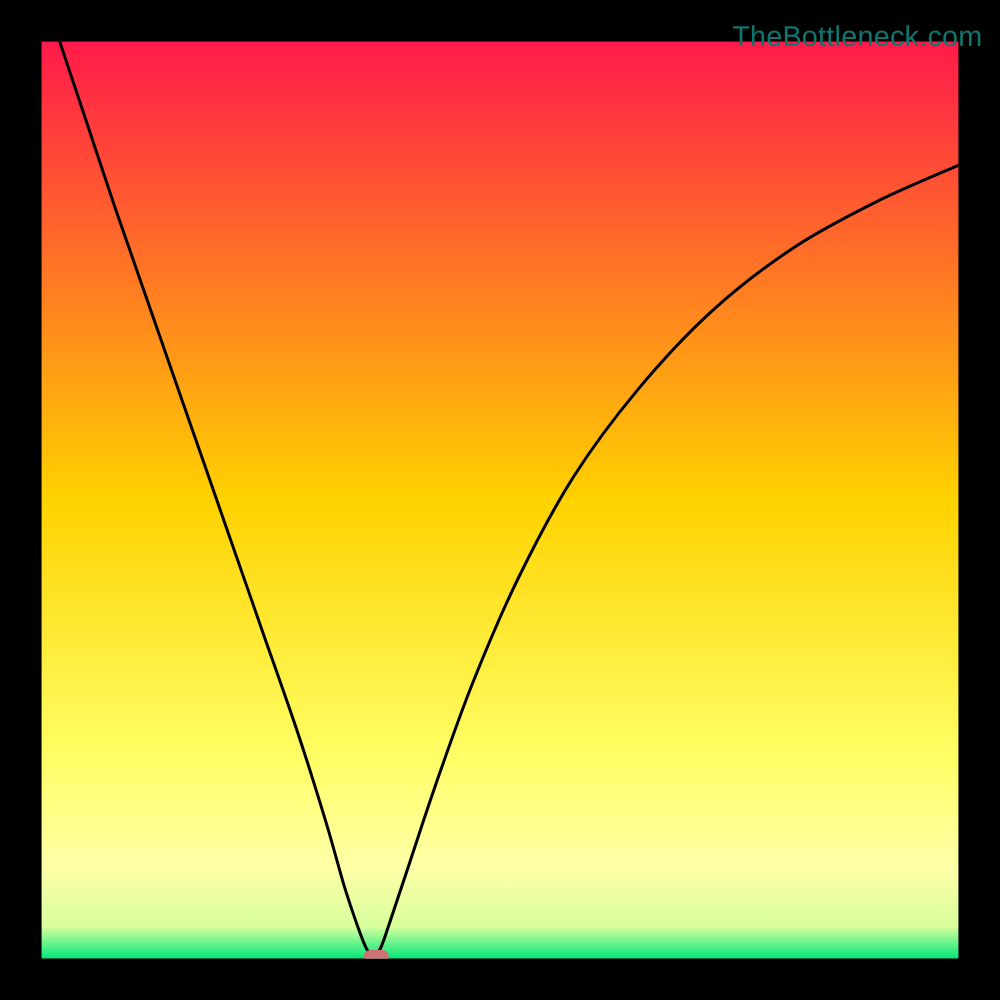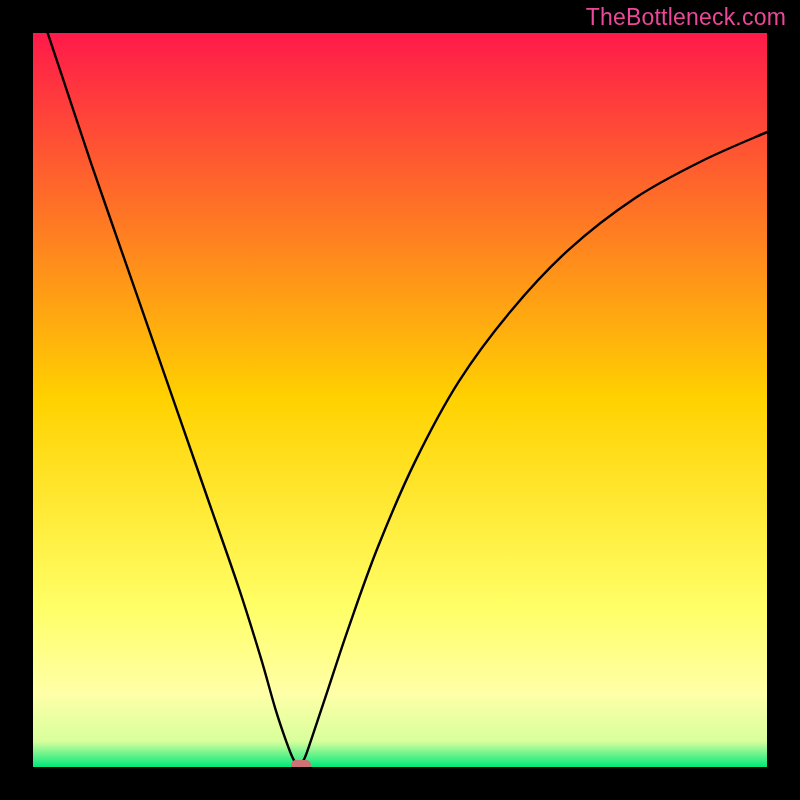--- a/index.html
+++ b/index.html
@@ -12,23 +12,23 @@
     font-family: Arial, Helvetica, sans-serif;
   }
   .frame {
     position: relative;
     width: 800px;
     height: 800px;
     background: #000;
   }
   .watermark {
     position: absolute;
-    top: 4px;
+    top: 16px;
     right: 14px;
-    color: #ec4899;
+    color: #0f766e;
     font-size: 23px;
     font-weight: 400;
     letter-spacing: 0.2px;
     z-index: 3;
   }
   .plot-area {
     position: absolute;
     left: 33px;
     top: 33px;
     width: 734px;

